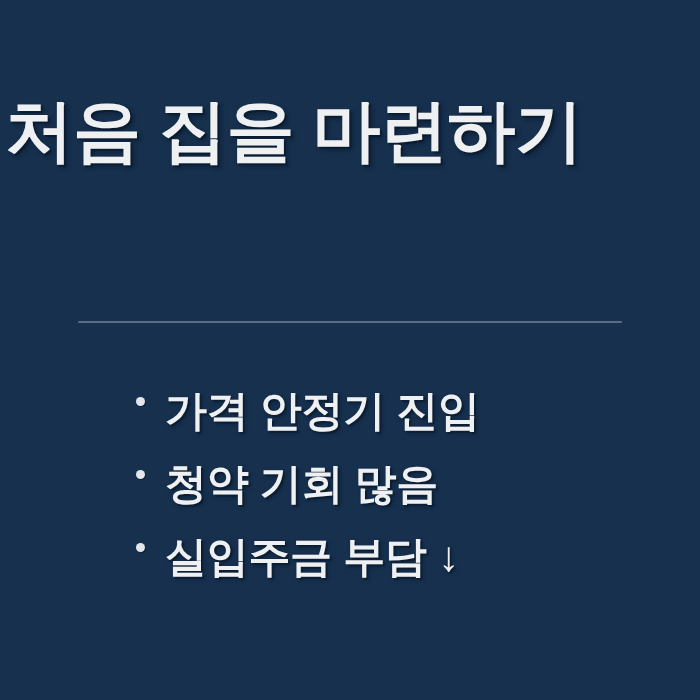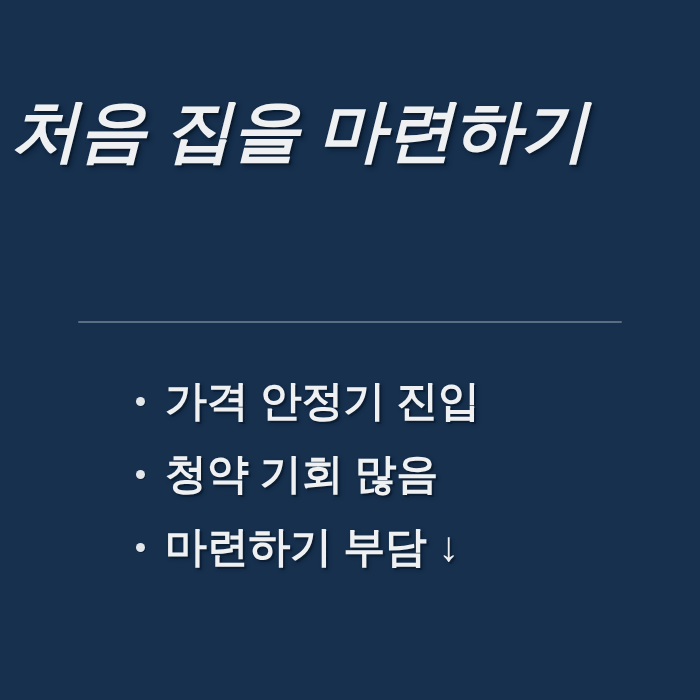--- a/index.html
+++ b/index.html
@@ -23,22 +23,21 @@
     background: #16304e;
     box-sizing: border-box;
   }
 
   
   #title-block {
     position: absolute;
     top: 88px;
     left: 0;
     width: 588px;
-    text-align: right;
-    font-style: italic;
+    text-align: center;
   }
   .title-line {
     display: block;
     font-size: 68px;
     line-height: 84px;
     font-weight: 700;
     letter-spacing: -0.5px;
     color: #eef0f2;
     text-shadow: 2px 2px 0 rgba(8, 22, 38, 0.55),
                  3px 3px 5px rgba(5, 16, 30, 0.45);
@@ -63,21 +62,21 @@
     left: 128px;
     width: 520px;
     list-style: none;
     margin: 0;
     padding: 0;
   }
   .bullet-item {
     position: relative;
     height: 73px;
     display: flex;
-    align-items: center;
+    align-items: flex-end;
     padding-left: 37px;
   }
   .bullet-dot {
     position: absolute;
     left: 8px;
     top: 50%;
     width: 9px;
     height: 9px;
     margin-top: -4px;
     border-radius: 50%;
@@ -110,17 +109,17 @@
     <li class="bullet-item">
       <span class="bullet-dot"></span>
       <span class="bullet-text">가격 안정기 진입</span>
     </li>
     <li class="bullet-item">
       <span class="bullet-dot"></span>
       <span class="bullet-text">청약 기회 많음</span>
     </li>
     <li class="bullet-item">
       <span class="bullet-dot"></span>
-      <span class="bullet-text">마련하기 부담 ↓</span>
+      <span class="bullet-text">실입주금 부담 ↓</span>
     </li>
   </ul>
 
 </div>
 
 </body></html>

